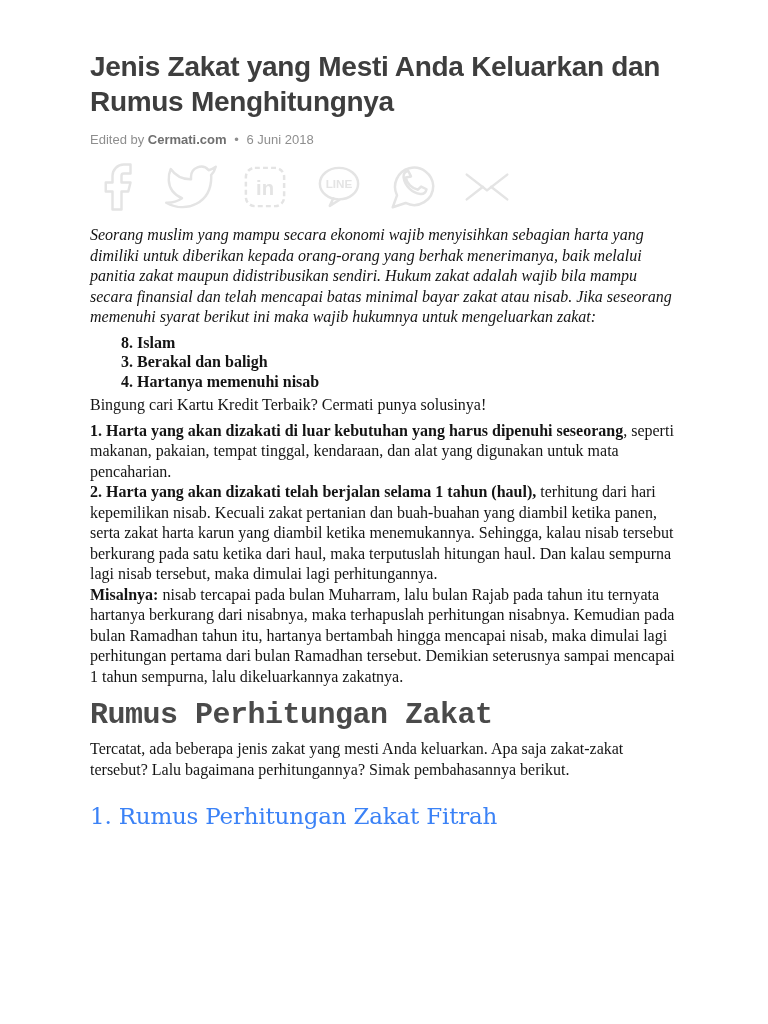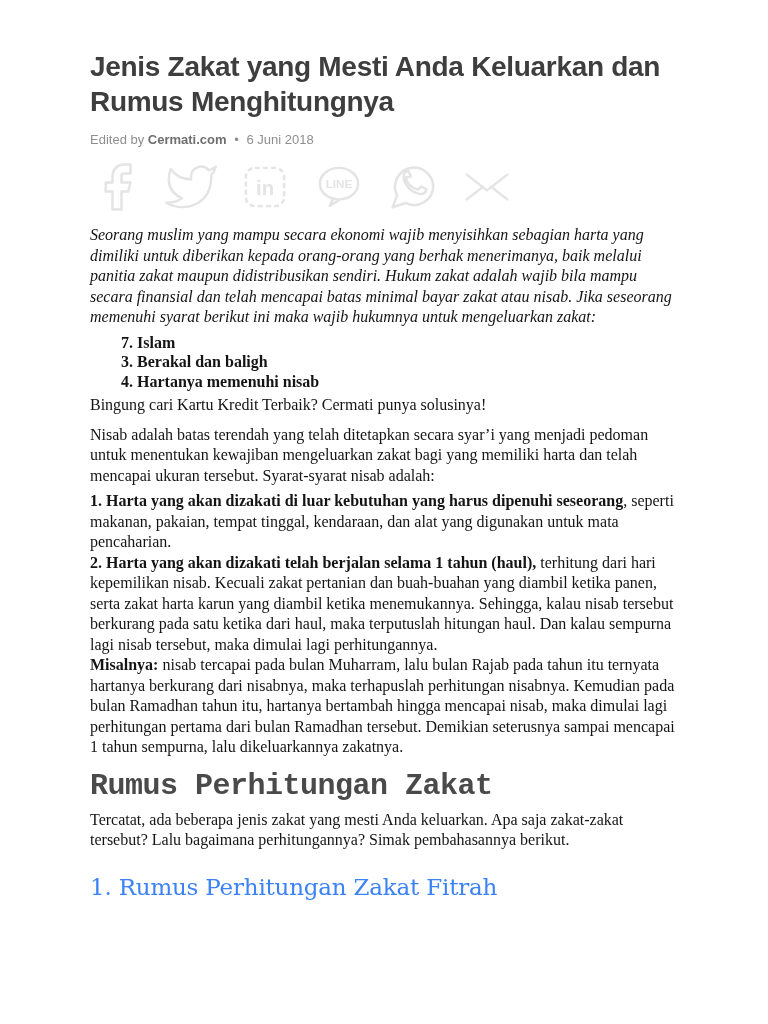--- a/index.html
+++ b/index.html
@@ -86,29 +86,28 @@
           <path d="M3 6.5l9 7 9-7"></path>
           <path d="M3 17.5l7.2-5.6"></path>
           <path d="M21 17.5l-7.2-5.6"></path>
         </svg>
       </span>
     </div>
 
     <p class="body-text intro">Seorang muslim yang mampu secara ekonomi wajib menyisihkan sebagian harta yang dimiliki untuk diberikan kepada orang-orang yang berhak menerimanya, baik melalui panitia zakat maupun didistribusikan sendiri. Hukum zakat adalah wajib bila mampu secara finansial dan telah mencapai batas minimal bayar zakat atau nisab. Jika seseorang memenuhi syarat berikut ini maka wajib hukumnya untuk mengeluarkan zakat:</p>
 
     <div class="reqs">
-      <div class="req">7. Islam</div>
+      <div class="req">8. Islam</div>
       <div class="req">3. Berakal dan baligh</div>
       <div class="req">4. Hartanya memenuhi nisab</div>
     </div>
 
     <p class="body-text cta-q">Bingung cari Kartu Kredit Terbaik? Cermati punya solusinya!</p>
 
 
-    <p class="body-text nisab">Nisab adalah batas terendah yang telah ditetapkan secara syar’i yang menjadi pedoman untuk menentukan kewajiban mengeluarkan zakat bagi yang memiliki harta dan telah mencapai ukuran tersebut. Syarat-syarat nisab adalah:</p>
 
     <div class="conds body-text">
       <p><b>1. Harta yang akan dizakati di luar kebutuhan yang harus dipenuhi seseorang</b><span>, seperti makanan, pakaian, tempat tinggal, kendaraan, dan alat yang digunakan untuk mata pencaharian.</span></p>
       <p><b>2. Harta yang akan dizakati telah berjalan selama 1 tahun (haul),</b><span> terhitung dari hari kepemilikan nisab. Kecuali zakat pertanian dan buah-buahan yang diambil ketika panen, serta zakat harta karun yang diambil ketika menemukannya. Sehingga, kalau nisab tersebut berkurang pada satu ketika dari haul, maka terputuslah hitungan haul. Dan kalau sempurna lagi nisab tersebut, maka dimulai lagi perhitungannya.</span></p>
       <p><b>Misalnya:</b><span> nisab tercapai pada bulan Muharram, lalu bulan Rajab pada tahun itu ternyata hartanya berkurang dari nisabnya, maka terhapuslah perhitungan nisabnya. Kemudian pada bulan Ramadhan tahun itu, hartanya bertambah hingga mencapai nisab, maka dimulai lagi perhitungan pertama dari bulan Ramadhan tersebut. Demikian seterusnya sampai mencapai 1 tahun sempurna, lalu dikeluarkannya zakatnya.</span></p>
     </div>
 
     <h2 class="section">Rumus Perhitungan Zakat</h2>
 
     <p class="body-text sec-intro">Tercatat, ada beberapa jenis zakat yang mesti Anda keluarkan. Apa saja zakat-zakat tersebut? Lalu bagaimana perhitungannya? Simak pembahasannya berikut.</p>

